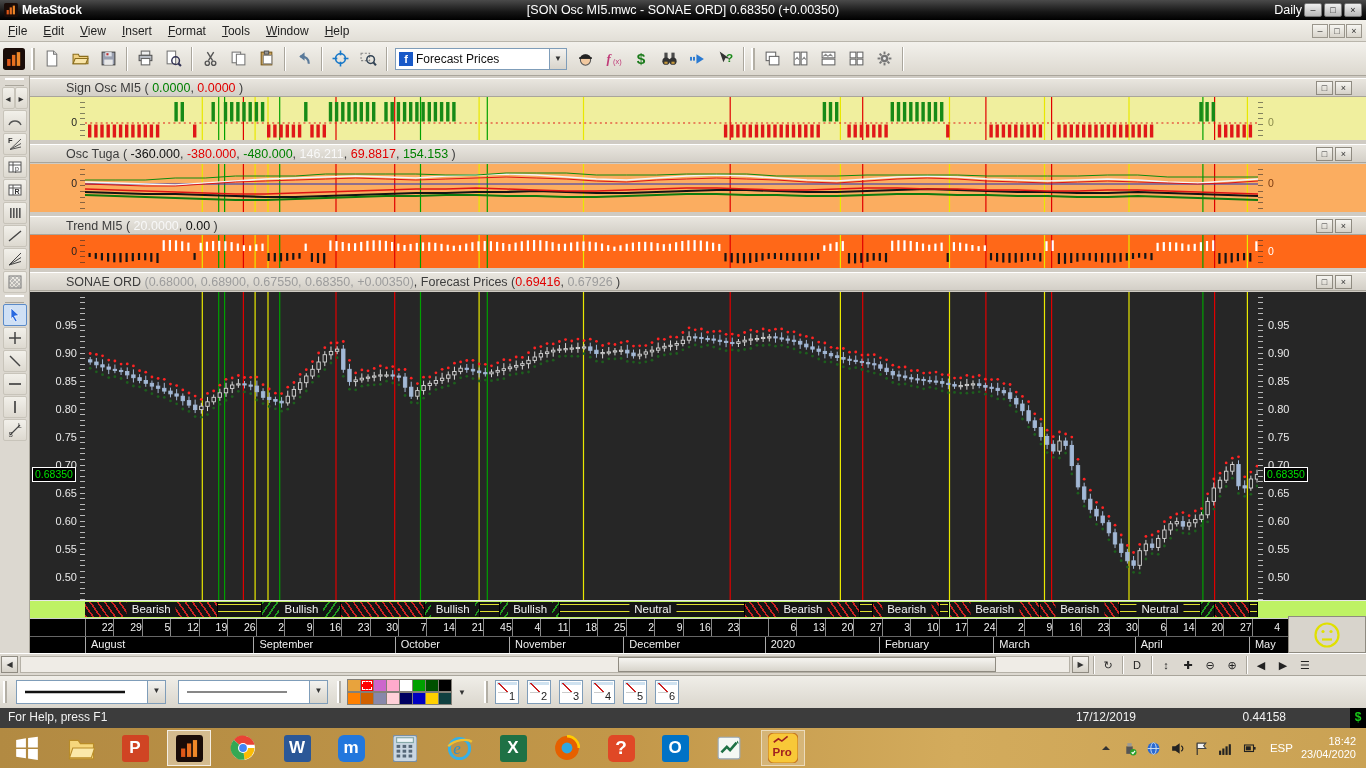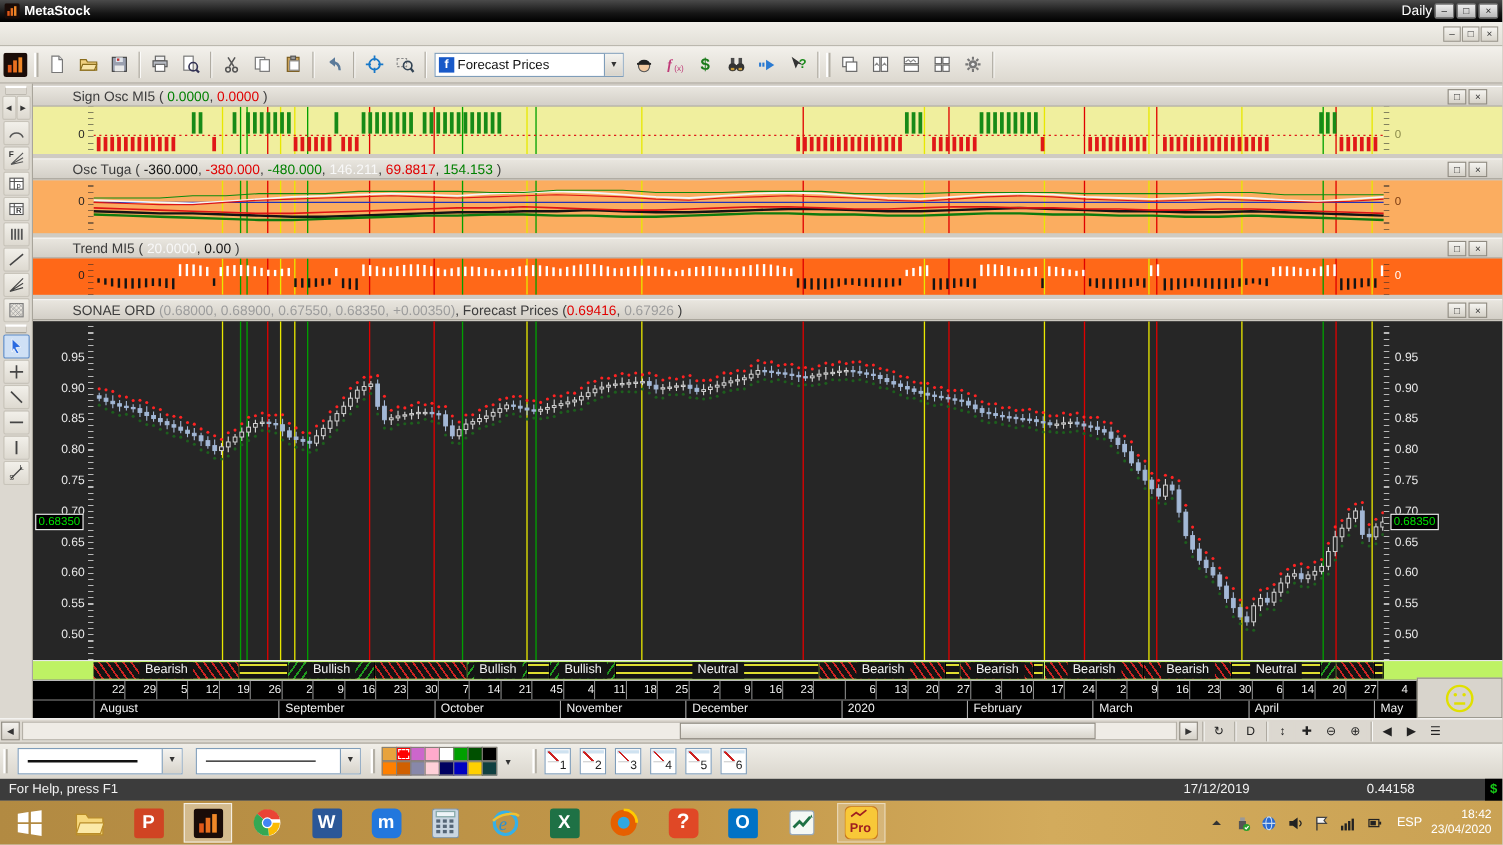--- a/index.html
+++ b/index.html
@@ -160,29 +160,40 @@
 <div id="app">
 
   <div id="titlebar">
     <span id="ms-logo"><svg width="14" height="14" viewBox="0 0 16 16">
           <rect width="16" height="16" rx="2" fill="#1a0c08"></rect>
           <rect x="3" y="8" width="2.5" height="5" fill="#e05818"></rect>
           <rect x="6.5" y="5" width="2.5" height="8" fill="#e87020"></rect>
           <rect x="10" y="3" width="2.5" height="10" fill="#f08828"></rect>
         </svg></span>
     <span id="app-title">MetaStock</span>
+    <span id="doc-title">[SON Osc MI5.mwc - SONAE ORD]  0.68350 (+0.00350)</span>
     <span id="periodicity">Daily</span>
     <span id="title-buttons">
       <span class="winbtn">–</span>
       <span class="winbtn">□</span>
       <span class="winbtn">×</span>
     </span>
   </div>
 
   <div id="menubar">
+    <span id="menu-items" style="display: flex;">
+        <span class="menu-item">File</span>
+        <span class="menu-item">Edit</span>
+        <span class="menu-item">View</span>
+        <span class="menu-item">Insert</span>
+        <span class="menu-item">Format</span>
+        <span class="menu-item">Tools</span>
+        <span class="menu-item">Window</span>
+        <span class="menu-item">Help</span>
+      </span>
     <span id="mdi-buttons">
       <span class="mdibtn">–</span>
       <span class="mdibtn">□</span>
       <span class="mdibtn">×</span>
     </span>
   </div>
 
   <div id="toolbar">
     <span id="tb-left" style="display: flex; align-items: center;">
         <span class="tbtn">

